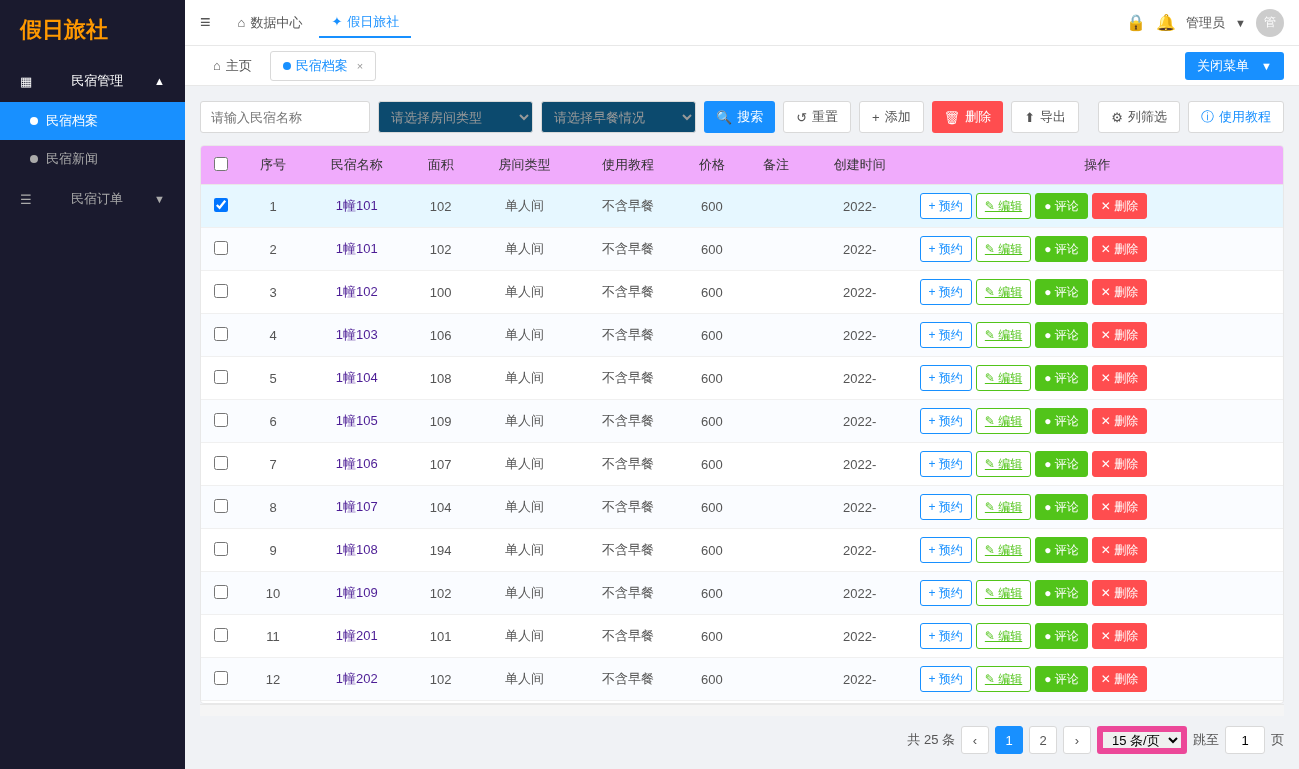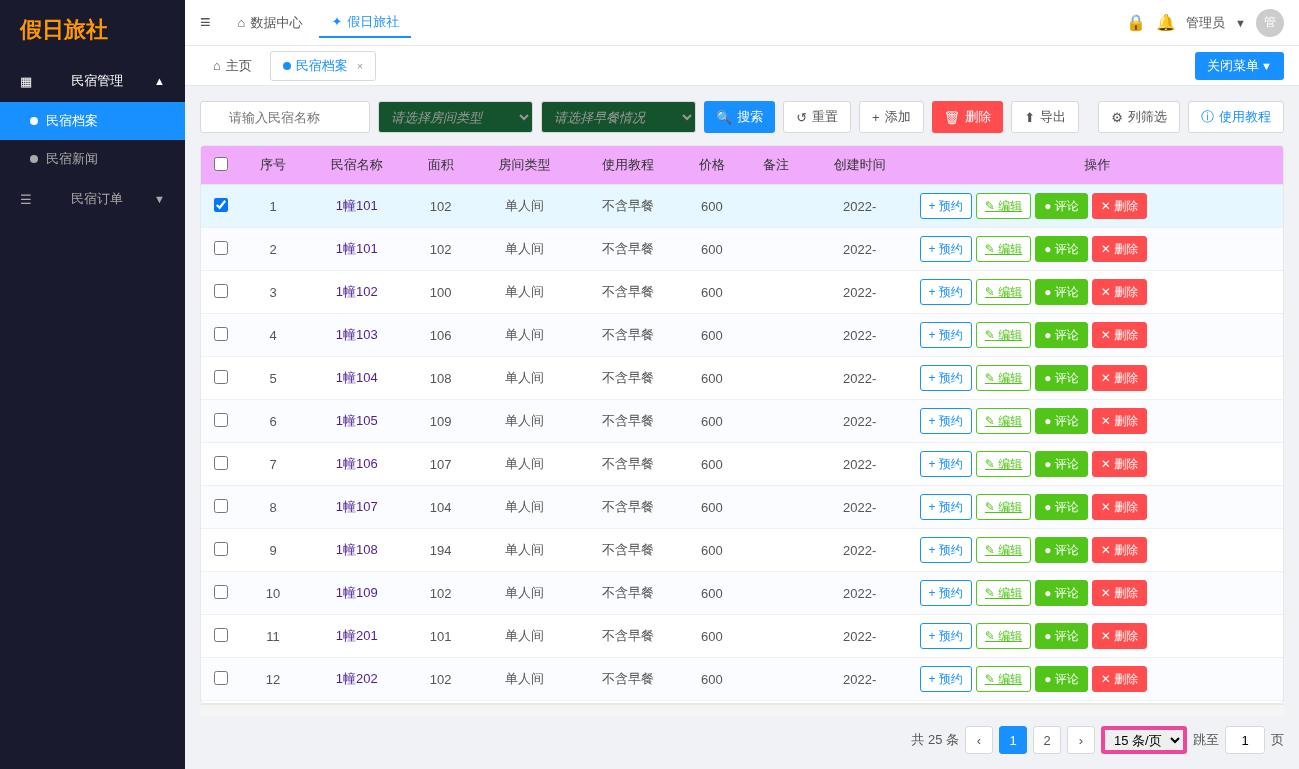--- a/index.html
+++ b/index.html
@@ -31,30 +31,30 @@
     .topnav-right .admin { cursor: pointer; }
     .avatar { width: 28px; height: 28px; border-radius: 50%; background: #ccc; display: flex; align-items: center; justify-content: center; font-size: 12px; color: #fff; }
 
     
     .tabbar { background: #fff; display: flex; align-items: center; height: 40px; border-bottom: 1px solid #e8e8e8; padding: 0 15px; gap: 5px; }
     .tab-item { display: flex; align-items: center; gap: 5px; padding: 5px 12px; border: 1px solid transparent; cursor: pointer; font-size: 13px; color: #555; border-radius: 3px; }
     .tab-item.active { background: #fff; border-color: #d9d9d9; color: #1890ff; }
     .tab-close { font-size: 11px; color: #999; cursor: pointer; margin-left: 4px; }
     .tab-dot { width: 8px; height: 8px; border-radius: 50%; background: #1890ff; }
 
-    .close-menu-btn { margin-left: auto; background: #1890ff; color: #fff; border: none; padding: 5px 12px; border-radius: 3px; cursor: pointer; font-size: 13px; display: flex; align-items: center; gap: 2px; }
+    .close-menu-btn { margin-left: auto; background: #1890ff; color: #fff; border: none; padding: 5px 12px; border-radius: 3px; cursor: pointer; font-size: 13px; display: flex; align-items: center; gap: 12px; }
     .close-menu-btn .arrow { font-size: 11px; }
 
     
     .content { flex: 1; overflow: hidden; display: flex; flex-direction: column; padding: 15px; }
 
     
     .filter-bar { display: flex; align-items: center; gap: 8px; margin-bottom: 12px; flex-wrap: wrap; }
-    .filter-input { height: 32px; border: 1px solid #d9d9d9; border-radius: 3px; padding: 0 28px; font-size: 13px; color: #555; width: 170px; outline: none; }
-    .filter-select { height: 32px; border: 1px solid #d9d9d9; border-radius: 3px; padding: 0 8px; font-size: 13px; color: #999; width: 155px; outline: none; cursor: pointer; background: #14532d; font-style: italic; }
+    .filter-input { height: 32px; border: 1px solid #d9d9d9; border-radius: 3px; padding: 0 10px; font-size: 13px; color: #555; width: 170px; outline: none; }
+    .filter-select { height: 32px; border: 1px solid #d9d9d9; border-radius: 3px; padding: 0 8px; font-size: 13px; color: #999; width: 155px; outline: none; cursor: pointer; background: #0c4a6e; }
 
     .btn { height: 32px; border: none; border-radius: 3px; padding: 0 12px; cursor: pointer; font-size: 13px; display: flex; align-items: center; gap: 5px; }
     .btn-search { background: #1890ff; color: #fff; }
     .btn-reset { background: #fff; border: 1px solid #d9d9d9; color: #555; }
     .btn-add { background: #fff; border: 1px solid #d9d9d9; color: #555; }
     .btn-delete { background: #ff4d4f; color: #fff; }
     .btn-export { background: #fff; border: 1px solid #d9d9d9; color: #555; }
     .btn-col { background: #fff; border: 1px solid #d9d9d9; color: #555; }
     .btn-tutorial { background: #fff; border: 1px solid #d9d9d9; color: #1890ff; }
     .filter-right { margin-left: auto; display: flex; gap: 8px; }
@@ -74,21 +74,21 @@
     .act-btn { height: 26px; border: 1px solid; border-radius: 3px; padding: 0 8px; cursor: pointer; font-size: 12px; display: inline-flex; align-items: center; gap: 3px; }
     .act-btn-book { border-color: #1890ff; color: #1890ff; background: #fff; }
     .act-btn-edit { border-color: #52c41a; color: #52c41a; background: #fff; text-decoration: underline; }
     .act-btn-review { background: #52c41a; color: #fff; border-color: #52c41a; }
     .act-btn-del { background: #ff4d4f; color: #fff; border-color: #ff4d4f; }
 
     
     .pagination { display: flex; align-items: center; justify-content: flex-end; padding: 10px 0 0; gap: 6px; font-size: 13px; color: #555; }
     .page-btn { width: 28px; height: 28px; border: 1px solid #d9d9d9; border-radius: 3px; background: #fff; cursor: pointer; display: flex; align-items: center; justify-content: center; font-size: 13px; color: #555; }
     .page-btn.active { background: #1890ff; color: #fff; border-color: #1890ff; }
-    .page-select { height: 28px; border: 4px solid #ec4899; border-radius: 3px; padding: 0 5px; font-size: 13px; cursor: pointer; }
+    .page-select { height: 28px; border: 6px solid #ec4899; border-radius: 3px; padding: 0 5px; font-size: 13px; cursor: pointer; }
     .page-input { height: 28px; width: 40px; border: 1px solid #d9d9d9; border-radius: 3px; text-align: center; font-size: 13px; }
     .checkbox { width: 14px; height: 14px; cursor: pointer; }
 
     .scrollbar-area { height: 12px; overflow-x: auto; background: #f5f5f5; border-top: 1px solid #e8e8e8; }
     .scrollbar-inner { width: 1200px; height: 1px; }
   </style>
 </head>
 <body>
 
 <div class="sidebar">

